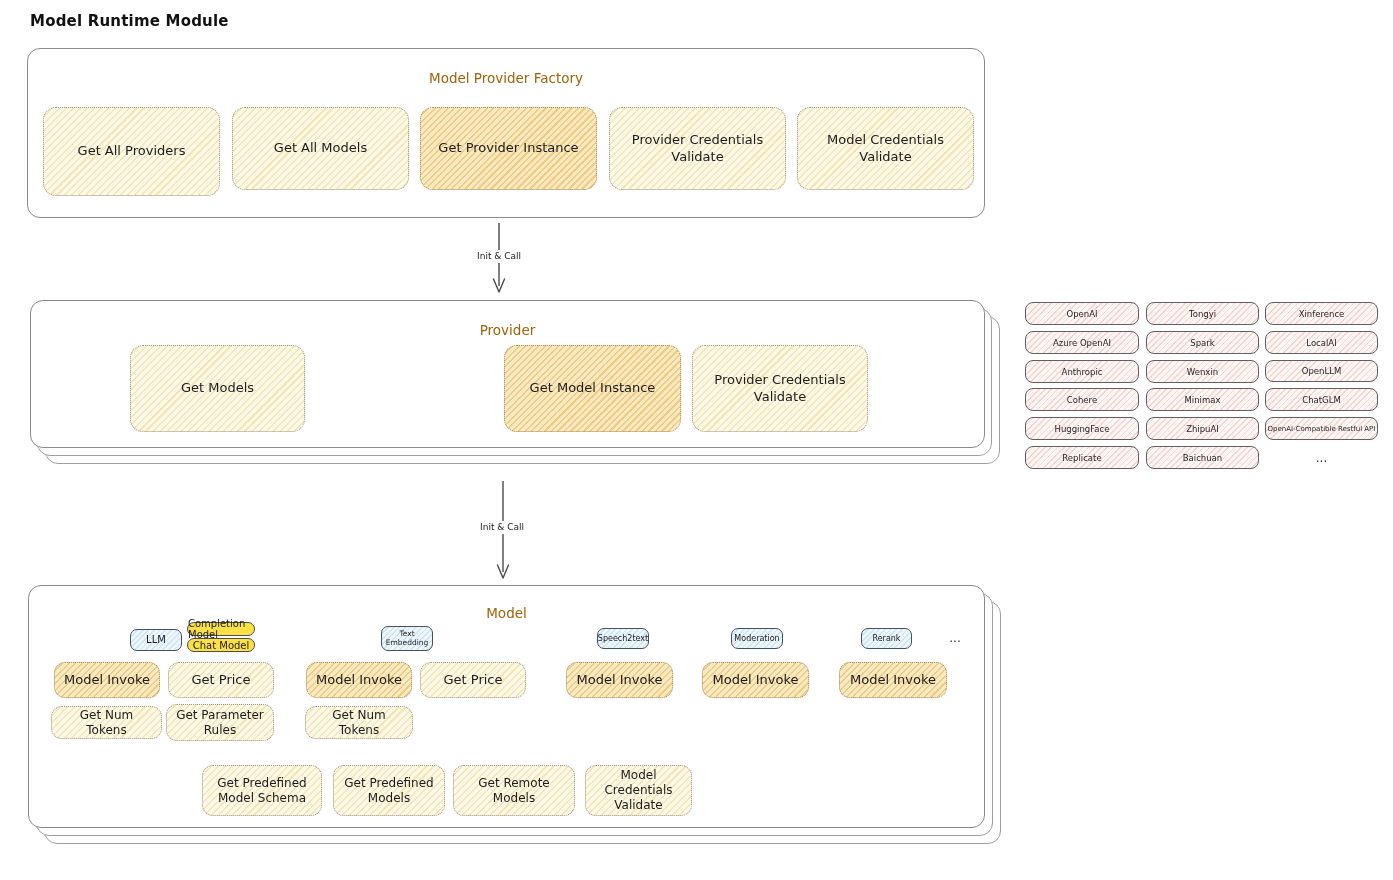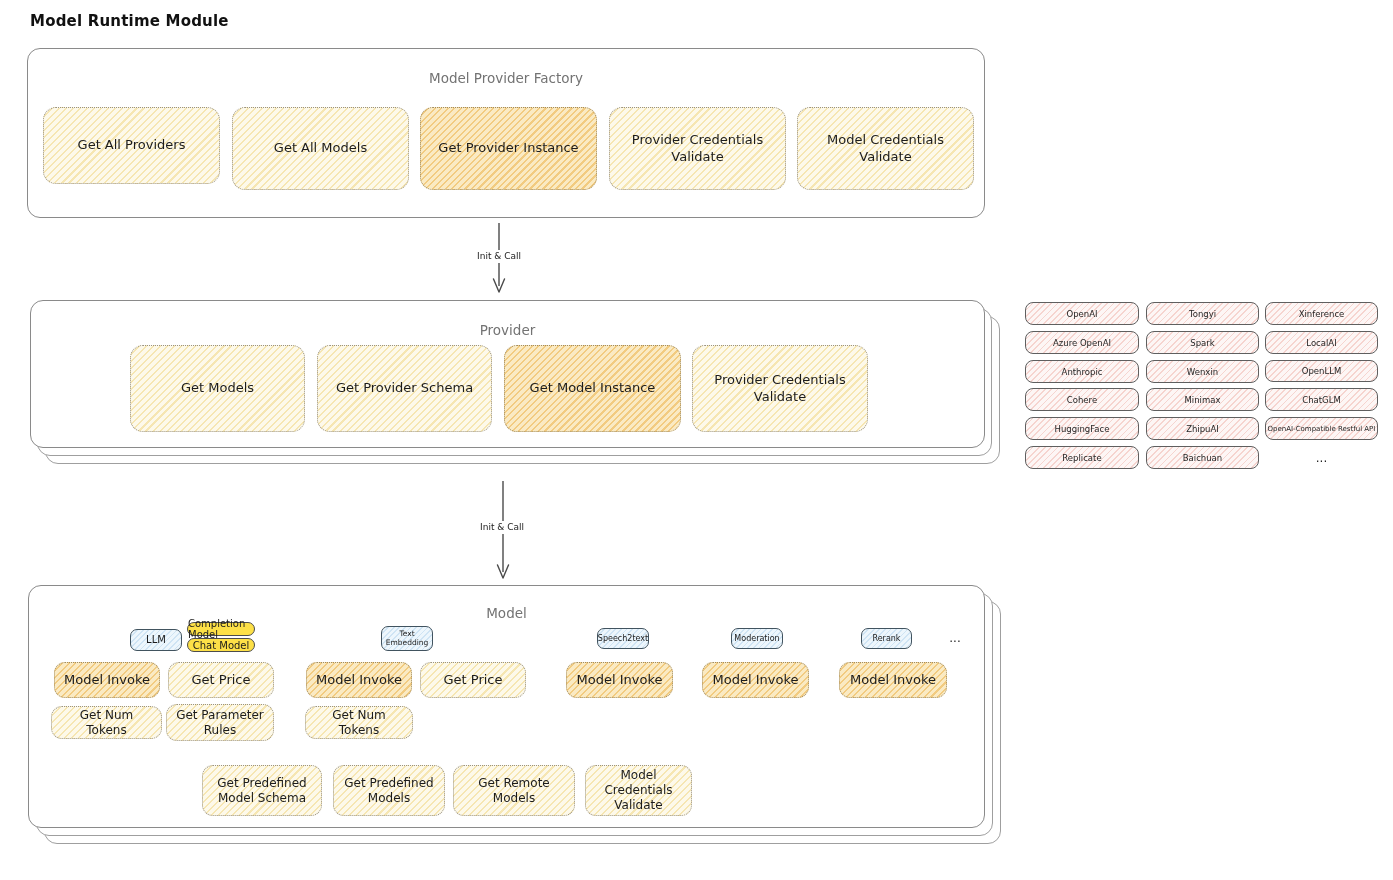--- a/index.html
+++ b/index.html
@@ -4,21 +4,21 @@
 <style>
   html,body{margin:0;padding:0;background:#ffffff;}
   .canvas{
     position:relative;width:1393px;height:880px;background:#fff;overflow:hidden;
     font-family:"DejaVu Sans","Liberation Sans",sans-serif;color:#1c1c1c;
   }
   .abs{position:absolute;box-sizing:border-box;}
   .page-title{font-size:15px;font-weight:600;letter-spacing:.2px;color:#111;text-align:center;}
   .container{border:1.4px solid #8a8a8a;border-radius:13px;background:#fff;}
   .stack{border:1.4px solid #9f9f9f;border-radius:13px;background:#fff;}
-  .c-title{left:0;right:0;text-align:center;font-size:13.5px;color:#737373;}
+  .c-title{left:0;right:0;text-align:center;font-size:13.5px;color:#a16207;}
   .box{
     border:1.6px dotted #9a9382;border-radius:13px;
     display:flex;align-items:center;justify-content:center;text-align:center;
     font-size:13px;line-height:1.25;padding:3px 8px;
     background:repeating-linear-gradient(135deg,#f6e6b2 0px,#f6e6b2 1.5px,#fdf9ea 1.5px,#fdf9ea 5px);
   }
   .box.hl{
     background:repeating-linear-gradient(135deg,#f2cb80 0px,#f2cb80 1.7px,#faeac3 1.7px,#faeac3 4.6px);
     border-color:#a08c62;
   }
@@ -49,39 +49,38 @@
 </head>
 <body>
 
 <div class="canvas">
 
   <div class="abs page-title" style="left:30px;top:12px;">Model Runtime Module</div>
 
   <div class="abs container" style="left:27px;top:48px;width:958px;height:170px;">
     <div class="abs c-title" style="top:21px;">Model Provider Factory</div>
   </div>
-  <div class="abs box" style="left:43px;top:107px;width:177px;height:77px;">Get All Providers</div>
+  <div class="abs box" style="left:43px;top:107px;width:177px;height:89px;">Get All Providers</div>
   <div class="abs box" style="left:232px;top:107px;width:177px;height:83px;">Get All Models</div>
   <div class="abs box hl" style="left:420px;top:107px;width:177px;height:83px;">Get Provider Instance</div>
   <div class="abs box" style="left:609px;top:107px;width:177px;height:83px;">Provider Credentials Validate</div>
   <div class="abs box" style="left:797px;top:107px;width:177px;height:83px;">Model Credentials Validate</div>
 
   <svg class="abs arrow" style="left:490px;top:223px;" width="18" height="72" viewBox="0 0 18 72">
     <line x1="9" y1="0" x2="9" y2="63" stroke="#4a4a4a" stroke-width="1.4"></line>
     <polyline points="3.5,56 9,69 14.5,56" fill="none" stroke="#4a4a4a" stroke-width="1.4" stroke-linecap="round" stroke-linejoin="round"></polyline>
   </svg>
   <div class="abs arrow-label" style="left:468px;top:250px;width:62px;">Init &amp; Call</div>
 
   <div class="abs stack" style="left:45px;top:316px;width:955px;height:148px;"></div>
   <div class="abs stack" style="left:37px;top:308px;width:955px;height:148px;"></div>
   <div class="abs container" style="left:30px;top:300px;width:955px;height:148px;">
     <div class="abs c-title" style="top:21px;">Provider</div>
   </div>
   <div class="abs box" style="left:130px;top:345px;width:175px;height:87px;">Get Models</div>
-  <div class="abs box" style="left:317px;top:345px;width:175px;height:87px;">Get Provider Schema</div>
   <div class="abs box hl" style="left:504px;top:345px;width:177px;height:87px;">Get Model Instance</div>
   <div class="abs box" style="left:692px;top:345px;width:176px;height:87px;">Provider Credentials Validate</div>
 
   <div class="abs vendor" style="left:1025px;top:302px;width:114px;height:23px;">OpenAI</div>
   <div class="abs vendor" style="left:1146px;top:302px;width:113px;height:23px;">Tongyi</div>
   <div class="abs vendor" style="left:1265px;top:302px;width:113px;height:23px;">Xinference</div>
   <div class="abs vendor" style="left:1025px;top:331px;width:114px;height:23px;">Azure OpenAI</div>
   <div class="abs vendor" style="left:1146px;top:331px;width:113px;height:23px;">Spark</div>
   <div class="abs vendor" style="left:1265px;top:331px;width:113px;height:23px;">LocalAI</div>
   <div class="abs vendor" style="left:1025px;top:360px;width:114px;height:23px;">Anthropic</div>

